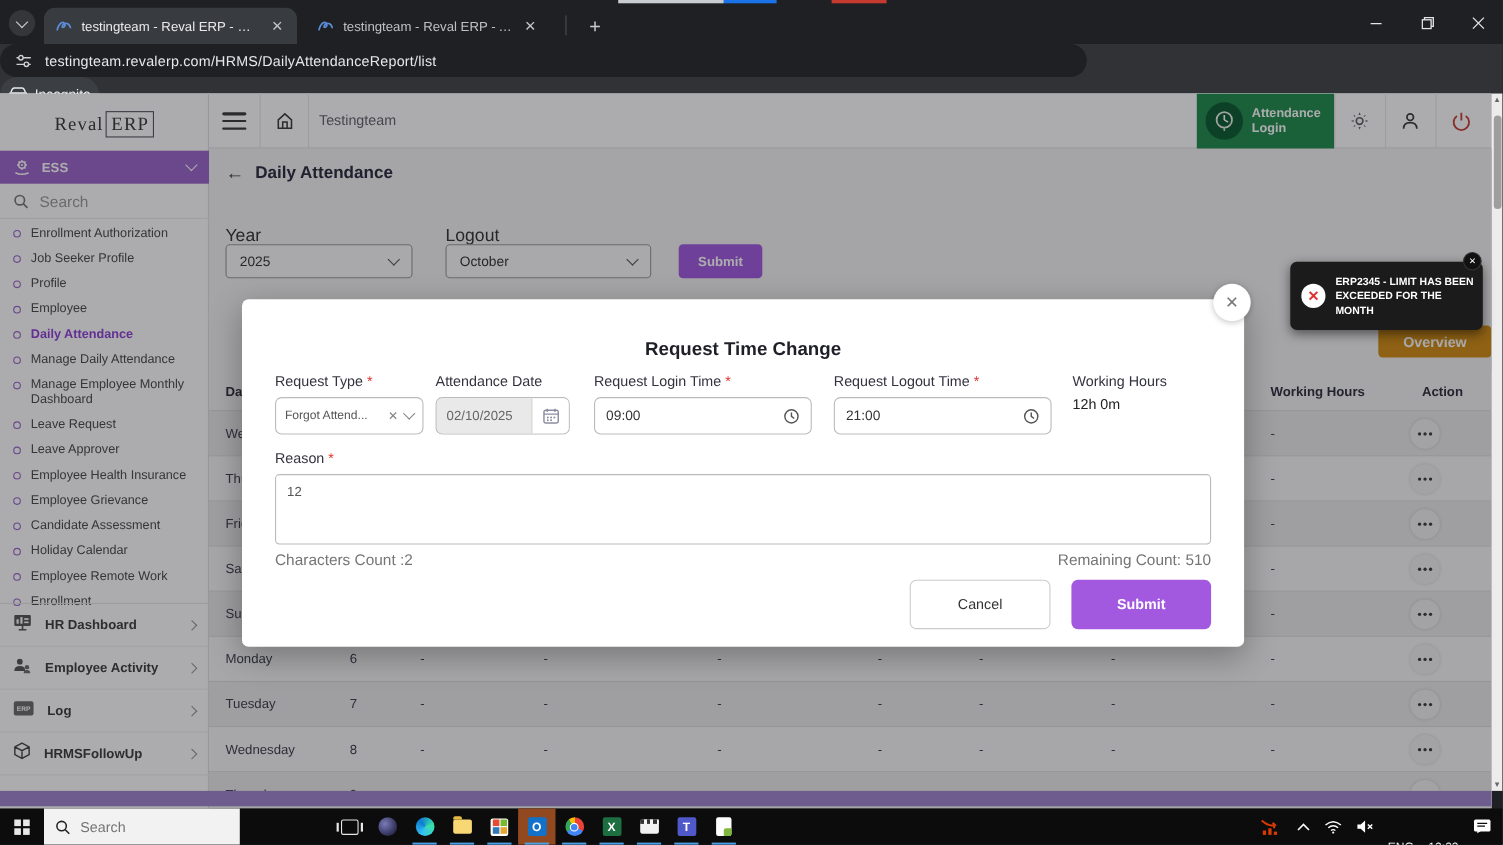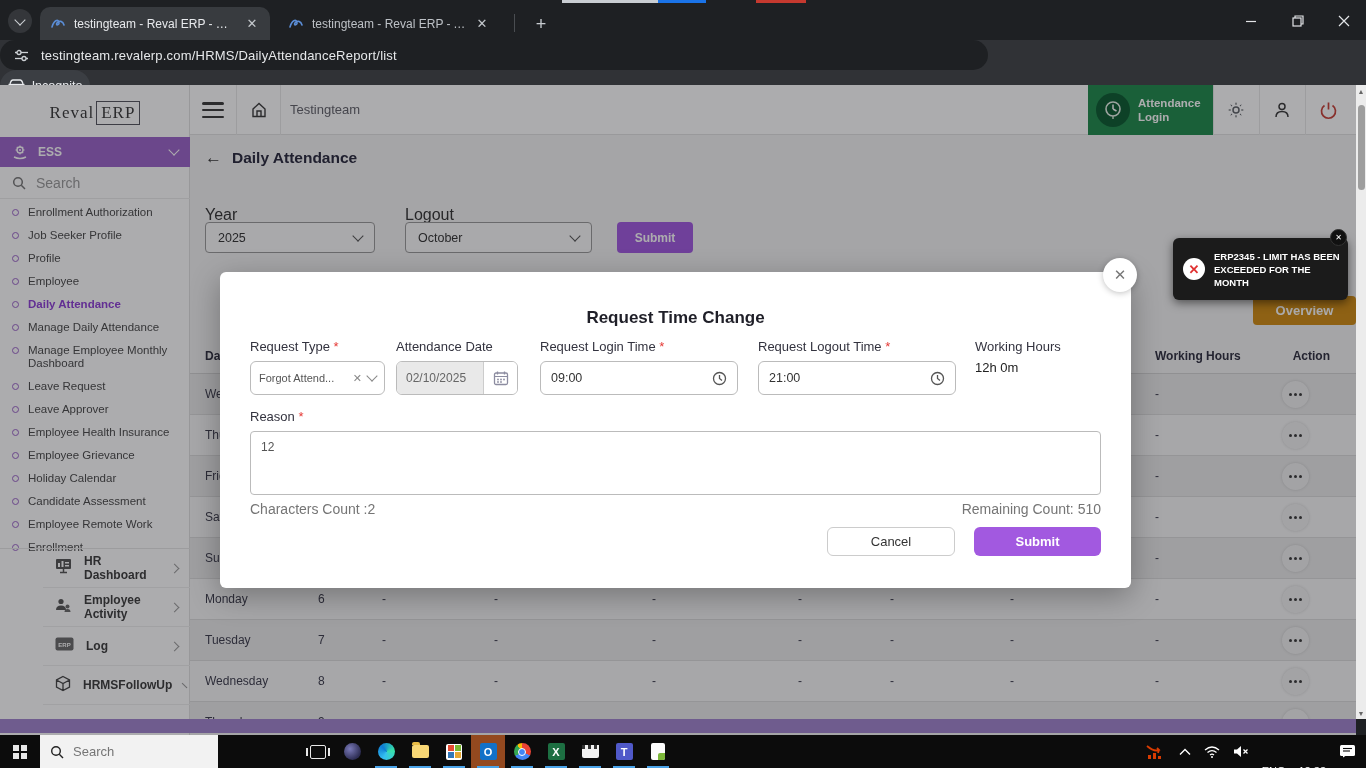--- a/index.html
+++ b/index.html
@@ -50,21 +50,21 @@
   #side-search input { border:none; outline:none; font-size:14px; color:#444; width:120px;
     font-family:"Liberation Sans", sans-serif; background:transparent; }
   #side-search input::placeholder { color:#9a9a9a; }
   #side-menu { left:0; top:116px; width:190px; }
   .side-item { display:flex; align-items:flex-start; gap:9px; padding:5px 6px 5px 12px; cursor:pointer; }
   .side-item .bullet { flex:0 0 7px; height:7px; margin-top:3px; border:1.5px solid #9B64C9; border-radius:50%; }
   .side-item .si-label { font-size:11.5px; color:#4a4a4a; line-height:13px; }
   .side-item.active .si-label { color:#8E3FD6; font-weight:bold; }
   #side-sections { left:0; top:463px; width:190px; border-top:1px solid #e6e6e6; }
   .side-section { display:flex; align-items:center; gap:12px; padding:0 12px; height:39px;
-    border-bottom:1px solid #efefef; cursor:pointer;margin-left:43px; }
+    border-bottom:1px solid #efefef; cursor:pointer; }
   .side-section .ss-label { flex:1; font-size:12px; font-weight:bold; color:#3c3c3c; }
   .chevR { width:7px; height:7px; border-right:1.6px solid #9a9a9a; border-bottom:1.6px solid #9a9a9a;
     transform:rotate(-45deg); }
   .chevD { width:8px; height:8px; border-right:1.8px solid currentColor; border-bottom:1.8px solid currentColor;
     transform:rotate(45deg); margin-top:-4px; }
 
   
   #topbar { left:190px; top:0; width:1166px; height:50px; background:#fff; border-bottom:1px solid #e2e2e2; }
   #hamburger { left:12px; top:17px; width:22px; height:16px; display:flex; flex-direction:column; justify-content:space-between; }
   #hamburger span { height:2.5px; background:#3a3a3a; border-radius:2px; }
@@ -139,21 +139,21 @@
   #lt-box { left:320px; width:198px; }
   #lo-box { left:538px; width:198px; }
   .clock-btn { padding-right:10px; display:flex; align-items:center; }
   #wh-value { position:absolute; left:755px; top:88px; font-size:13px; color:#222; }
   #reason-label { position:absolute; left:30px; top:137px; font-size:13px; color:#33333f; }
   #reason-ta { position:absolute; left:30px; top:159px; width:851px; height:64px; border:1px solid #bbb;
     border-radius:4px; resize:none; font-family:"Liberation Sans", sans-serif; font-size:12px; color:#555;
     padding:8px 10px; outline:none; }
   .count { position:absolute; top:229px; font-size:14px; color:#757575; }
   #cnt-left { left:30px; }  #cnt-right { right:30px; }
-  .mbtn { position:absolute; top:255px; height:29px; border-radius:6px; font-size:13px; cursor:pointer; }
+  .mbtn { position:absolute; top:255px; height:45px; border-radius:6px; font-size:13px; cursor:pointer; }
   #cancel-btn { left:607px; width:128px; background:#fff; border:1px solid #ccc; color:#333; }
   #submit-btn { left:754px; width:127px; background:#A259E0; border:none; color:#fff; font-weight:bold; }
 
   
   #toast { left:1173px; top:238px; width:175px; height:62px; background:#1b1b1b; border-radius:6px;
     box-shadow:0 3px 10px rgba(0,0,0,.5); z-index:12; display:flex; align-items:center; padding:0 8px 0 10px; gap:9px; }
   #toast-icon { flex:0 0 22px; height:22px; border-radius:50%; background:#fff; display:flex;
     align-items:center; justify-content:center; color:#e03131; font-weight:bold; font-size:13px; }
   #toast-msg { color:#fff; font-size:9.5px; font-weight:bold; line-height:13px; text-transform:uppercase; }
   #toast-close { position:absolute; top:-9px; right:1px; width:17px; height:17px; border-radius:50%;
@@ -381,25 +381,25 @@
           <div class="side-item">
             <span class="bullet"></span>
             <span class="si-label">Employee Health Insurance</span>
           </div>
           <div class="side-item">
             <span class="bullet"></span>
             <span class="si-label">Employee Grievance</span>
           </div>
           <div class="side-item">
             <span class="bullet"></span>
+            <span class="si-label">Candidate Assessment</span>
+          </div>
+          <div class="side-item">
+            <span class="bullet"></span>
             <span class="si-label">Holiday Calendar</span>
-          </div>
-          <div class="side-item">
-            <span class="bullet"></span>
-            <span class="si-label">Candidate Assessment</span>
           </div>
           <div class="side-item">
             <span class="bullet"></span>
             <span class="si-label">Employee Remote Work</span>
           </div>
           <div class="side-item">
             <span class="bullet"></span>
             <span class="si-label">Enrollment</span>
           </div>
         </div>

